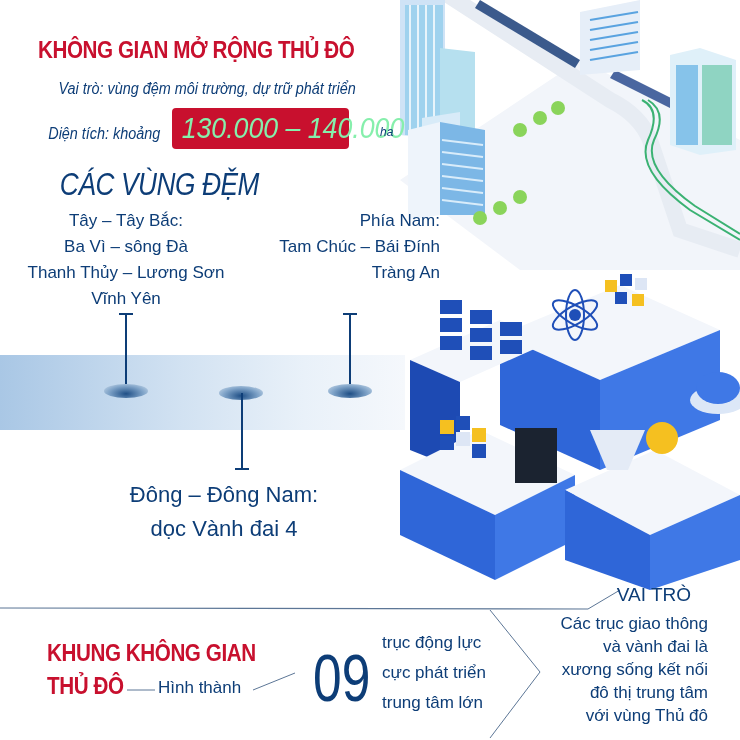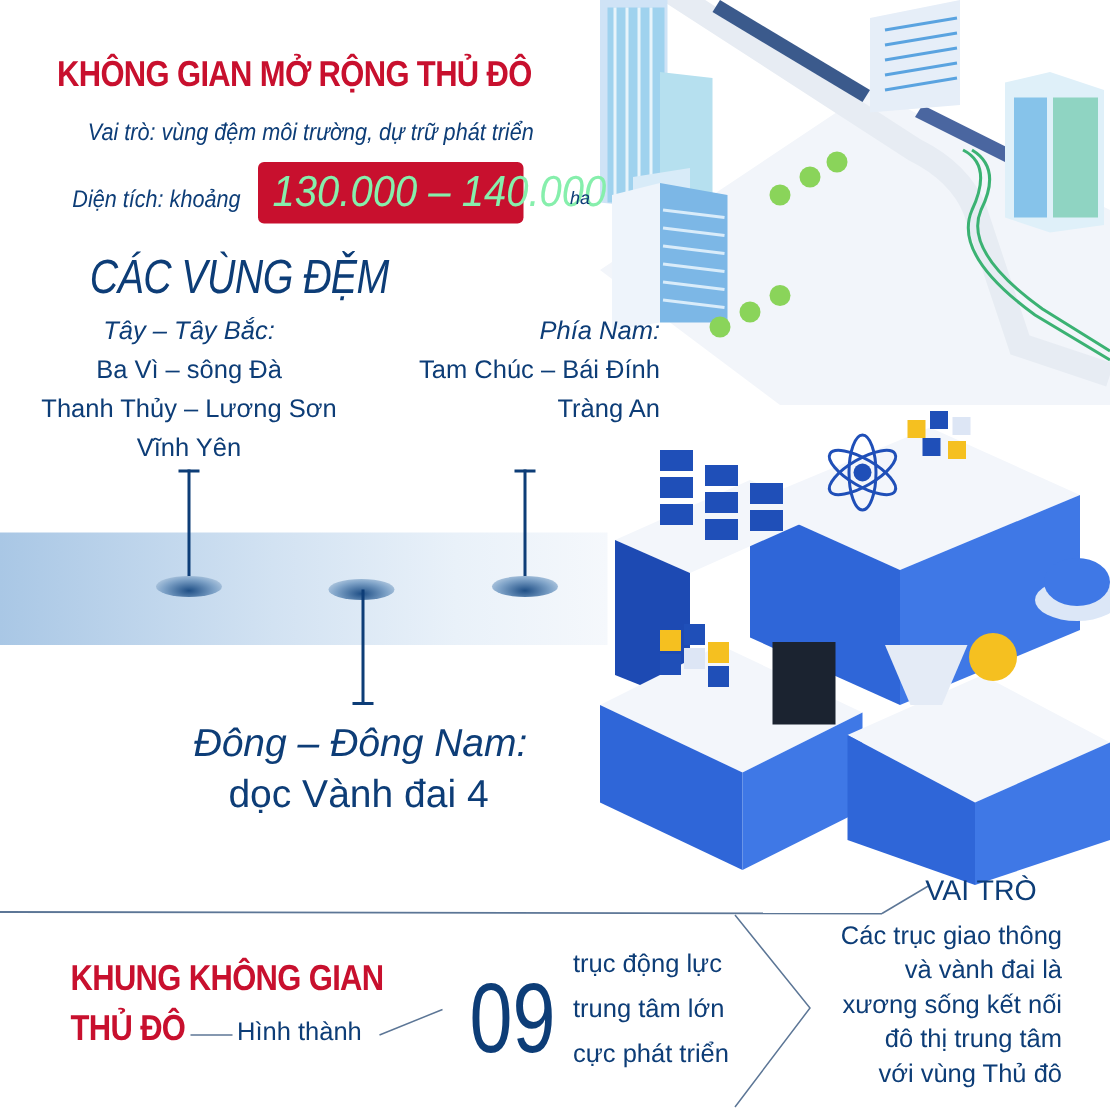--- a/index.html
+++ b/index.html
@@ -15,33 +15,33 @@
   #role-line { left:42px; top:80px; font-size:16px; transform:scaleX(0.9); white-space:nowrap; }
   #area-label { left:42px; top:125px; font-size:16px; transform:scaleX(0.9); white-space:nowrap; }
   #area-badge { left:172px; top:108px; width:177px; height:41px; background:#c8102e; border-radius:4px;
                 color:#86efac; font-size:29px; font-style:italic; line-height:41px; text-align:center; white-space:nowrap; }
   #area-badge span { display:inline-block; transform:scaleX(0.92); }
   #area-unit { left:380px; top:125px; font-size:12px; }
 
   #buffer-title { left:38px; top:166px; font-size:32px; font-style:italic; transform:scaleX(0.82); white-space:nowrap; letter-spacing:-0.5px; }
 
   .region { position:absolute; text-align:center; font-size:17px; line-height:26px; white-space:nowrap; }
-  .region .hdr { font-style:italic; }
+  .region .hdr { }
   #region-west { left:20px; top:208px; width:212px; }
   #region-south { left:262px; top:208px; width:178px;text-align:right; }
 
   
   #band { left:0; top:355px; width:405px; height:75px;
           background:linear-gradient(to right, #a9c7e5 0%, #d2e2f2 45%, #e9f1f9 75%, #f5f8fc 100%); }
   .pin-line { position:absolute; width:2px; background:#0d3d77; }
   .pin-cap { position:absolute; height:2px; width:14px; background:#0d3d77; }
   .pin-disc { position:absolute; width:44px; height:14px; border-radius:50%;
               background:radial-gradient(ellipse at 50% 70%, #1f4f86 0%, #7fa3c8 55%, #d4e3f1 100%); }
 
-  #region-east { left:129px; top:478px; width:220px; font-size:26px; line-height:34px; }
+  #region-east { left:114px; top:478px; width:220px; font-size:22px; line-height:34px; }
   #frame-title { left:30px; top:636px; font-size:24px; line-height:33px; transform:scaleX(0.86); white-space:nowrap; }
   #formed-label { left:158px; top:678px; font-size:17px; white-space:nowrap; }
   #big-number { left:305px; top:645px; font-size:66px; line-height:66px; transform:scaleX(0.78); color:#0d3d77; }
   #axes-list { left:382px; top:628px; font-size:17px; line-height:30px; white-space:nowrap; }
   #role-heading { left:600px; top:584px; width:108px; text-align:center; font-size:19px; white-space:nowrap; }
   #role-body { left:560px; top:612px; width:148px; text-align:right; font-size:17px; line-height:23px; }
 
   svg.overlay { position:absolute; left:0; top:0; }
 
   .illus { position:absolute; }
@@ -222,22 +222,22 @@
 </svg>
 
 <div id="frame-title" class="abs title-red">
   <div>KHUNG KHÔNG GIAN</div>
   <div>THỦ ĐÔ</div>
 </div>
 <div id="formed-label" class="abs navy">Hình thành</div>
 <div id="big-number" class="abs">09</div>
 <div id="axes-list" class="abs navy">
   <div>trục động lực</div>
+  <div>cực phát triển</div>
   <div>trung tâm lớn</div>
-  <div>cực phát triển</div>
 </div>
 
 <div id="role-heading" class="abs navy">VAI TRÒ</div>
 <div id="role-body" class="abs navy">
   <div>Các trục giao thông</div>
   <div>và vành đai là</div>
   <div>xương sống kết nối</div>
   <div>đô thị trung tâm</div>
   <div>với vùng Thủ đô</div>
 </div>

